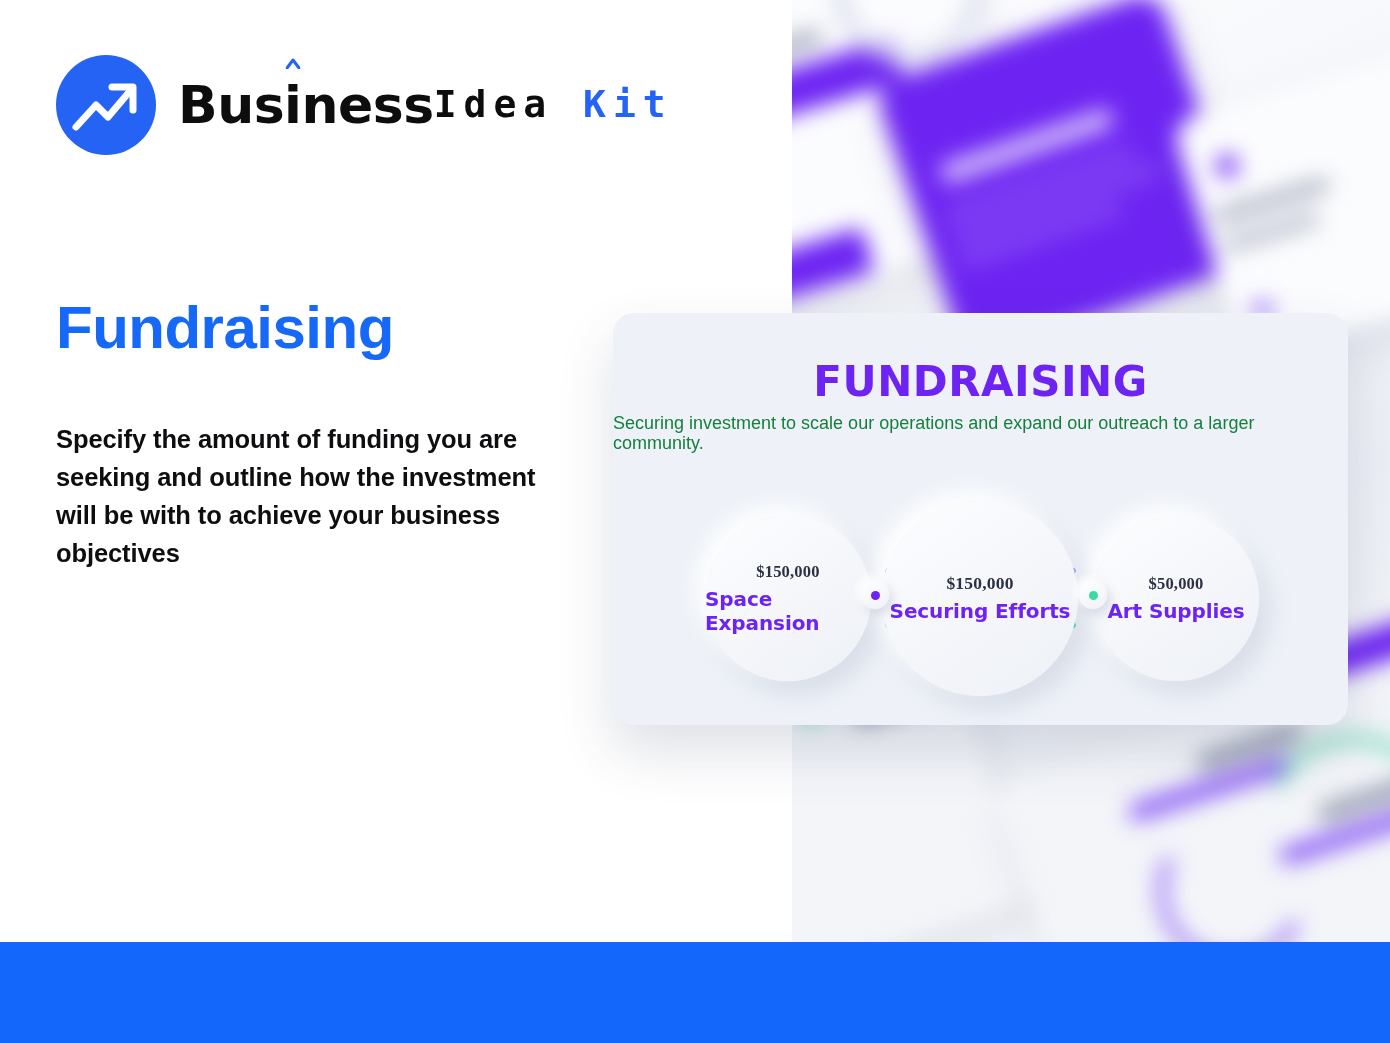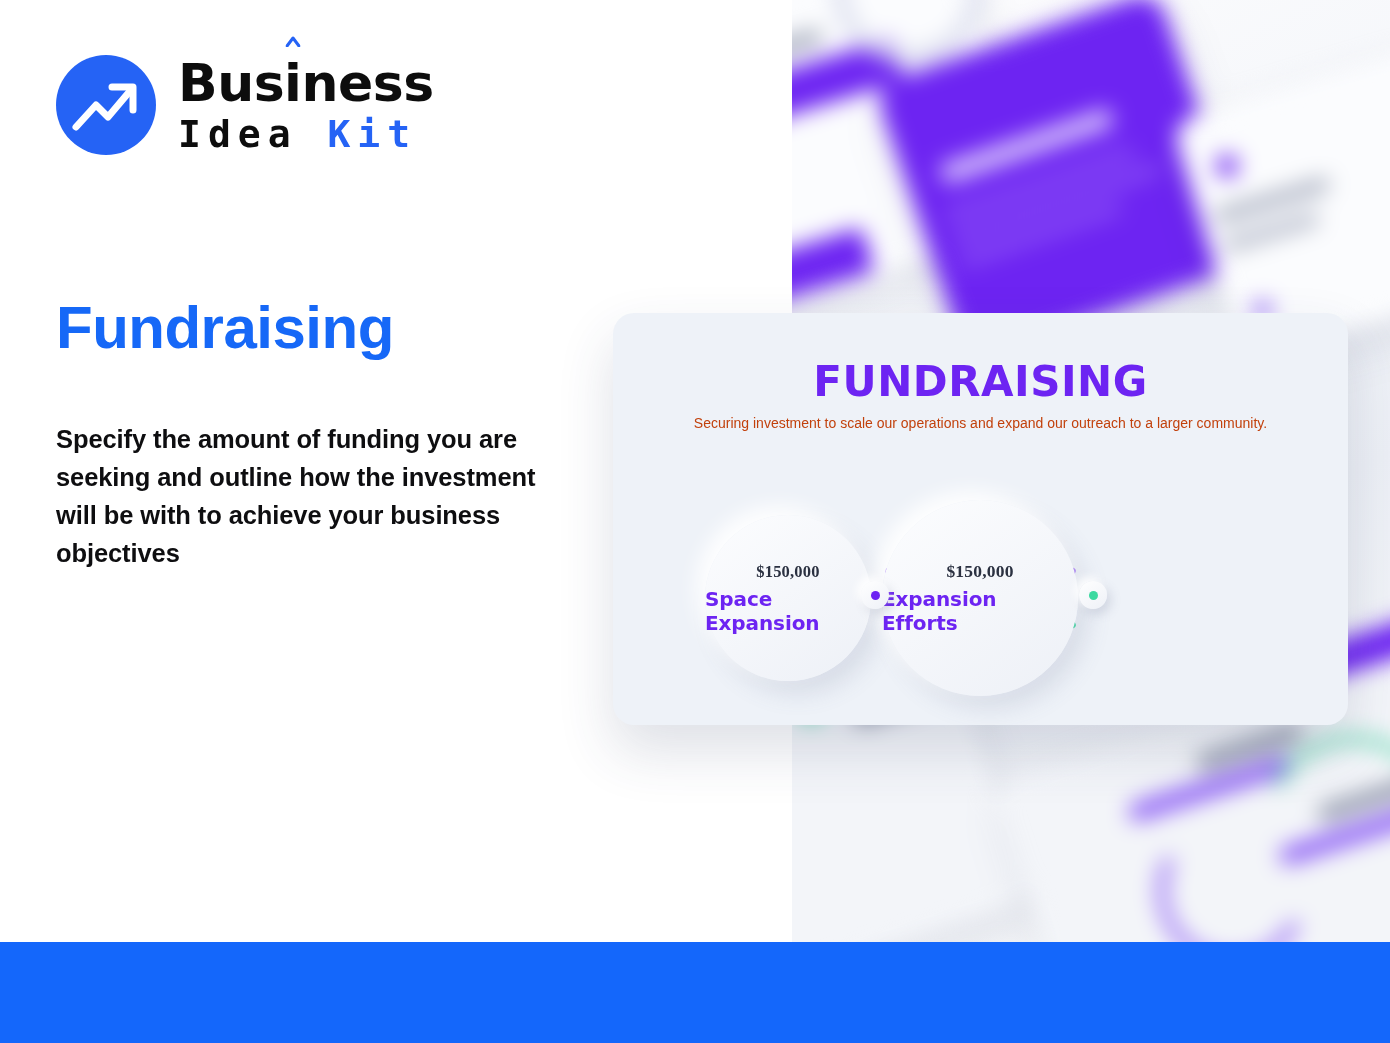--- a/index.html
+++ b/index.html
@@ -34,21 +34,21 @@
   }
   .logo-mark {
     width: 100px; height: 100px;
     border-radius: 50%;
     background: #2563f5;
     position: relative;
     flex: 0 0 auto;
     overflow: hidden;
   }
   .logo-mark svg { position: absolute; left: 0; top: 0; }
-  .logo-text { display: flex; flex-direction: column; line-height: 1; justify-content: center; }
+  .logo-text { display: flex; line-height: 1; justify-content: center; }
   .logo-line1 {
     font-size: 52px;
     font-weight: 700;
     letter-spacing: -0.5px;
     color: #0d0d0d;
     position: relative;
     font-family: "DejaVu Sans", sans-serif;
   }
   .logo-line1 .dotless { position: relative; }
   .logo-line1 .chev {
@@ -128,24 +128,23 @@
     text-align: center;
     font-size: 42px;
     font-weight: 800;
     letter-spacing: 0.5px;
     color: #6d24f2;
     font-family: "DejaVu Sans", sans-serif;
   }
   .slide-sub {
     position: absolute;
     left: 0; right: 0; top: 100px;
-    text-align: center;
-    font-size: 14px;
+    font-size: 18px;
     line-height: 20px;
-    color: #c2410c;
+    color: #15803d;
   }
 
   .circles {
     position: absolute;
     left: 0; right: 0; top: 170px;
     height: 230px;
   }
   .nc {
     position: absolute;
     border-radius: 50%;
@@ -302,23 +301,27 @@
         <path d="M 213.5 94 A 113 113 0 0 1 29.5 94" fill="none" stroke="url(#gPurple)" stroke-width="6.5" stroke-linecap="round"></path>
       </svg>
 
       <div class="nc nc-left">
         <div class="amount">$150,000</div>
         <div class="cat">Space Expansion</div>
       </div>
 
       <div class="nc nc-center">
         <div class="amount amount-lg">$150,000</div>
-        <div class="cat">Expansion Efforts</div>
-      </div>
-
+        <div class="cat">Securing Efforts</div>
+      </div>
+
+      <div class="nc nc-right">
+        <div class="amount">$50,000</div>
+        <div class="cat">Art Supplies</div>
+      </div>
 
       <div class="knob knob-left">
         <i style="background:#6d24f2;"></i>
       </div>
       <div class="knob knob-right">
         <i style="background:#3cd9a0;"></i>
       </div>
     </div>
   </div>
 

